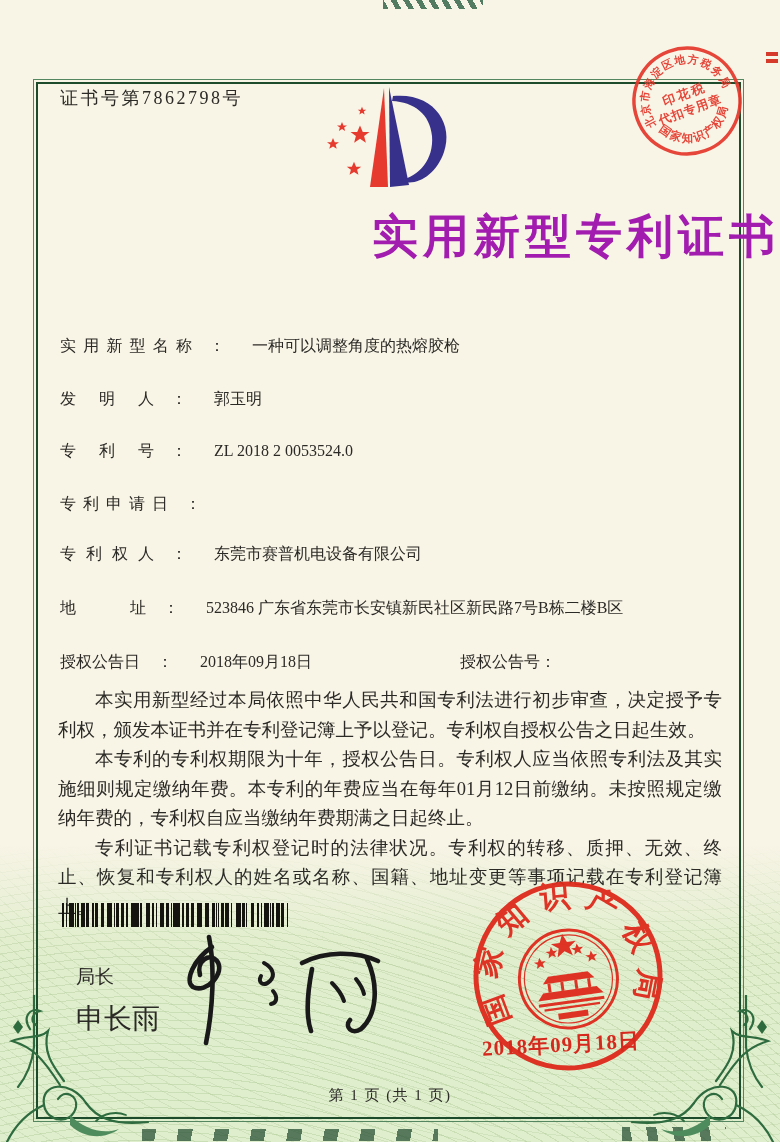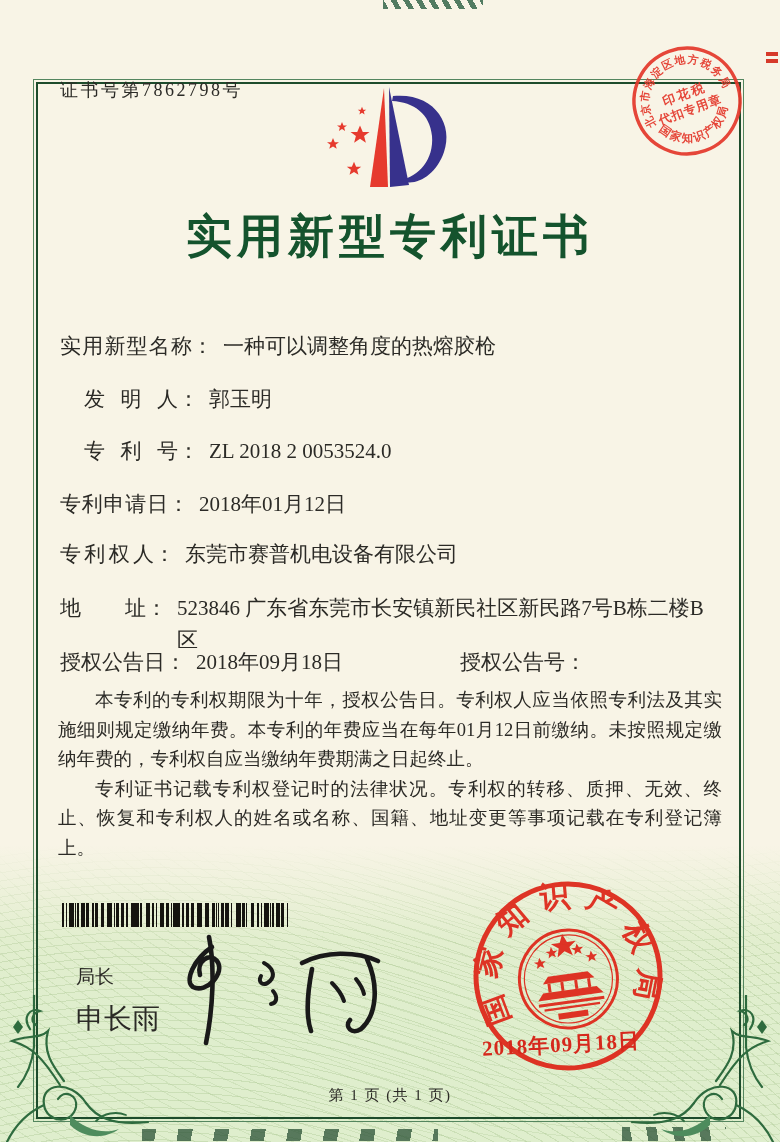--- a/index.html
+++ b/index.html
@@ -17,27 +17,27 @@
     background:
       repeating-radial-gradient(circle at 20% 320%, rgba(125,165,95,0) 0 7px, rgba(125,165,95,.38) 7px 8px),
       repeating-radial-gradient(circle at 85% -220%, rgba(125,165,95,0) 0 9px, rgba(125,165,95,.28) 9px 10px);
     -webkit-mask-image:linear-gradient(to bottom, transparent 0, #000 110px);
     mask-image:linear-gradient(to bottom, transparent 0, #000 110px);}
   
   .frame{left:33px;top:79px;right:36px;bottom:20px;z-index:1;
     border:1px solid #54865f;}
   .frame .inner{position:absolute;inset:2px;border:2.6px solid #1d4c2c;}
   
-  .cert-no{left:60px;top:78px;font-size:18px;letter-spacing:2.5px;z-index:2;}
-  .title{left:0;right:0;top:206px;text-align:center;font-size:46px;font-weight:700;
-    letter-spacing:5px;color:#14532d;z-index:2;}
-  
-  .row{position:absolute;left:60px;right:58px;display:flex;font-size:21px;line-height:32px;z-index:2;}
+  .cert-no{left:60px;top:86px;font-size:18px;letter-spacing:2.5px;z-index:2;}
+  .title{left:0;right:0;top:206px;text-align:right;font-size:46px;font-weight:700;
+    letter-spacing:5px;color:#a21caf;z-index:2;}
+  
+  .row{position:absolute;left:60px;right:58px;display:flex;font-size:16px;line-height:32px;z-index:2;gap:17px;}
   .flabel{display:inline-block;text-align:justify;text-align-last:justify;white-space:nowrap;}
-  .w6{width:132px;} .w5{width:108px;} .w4{width:94px;} .w3{width:94px;margin-left:24px;} .w2{width:86px;}
+  .w6{width:132px;} .w5{width:108px;} .w4{width:94px;} .w3{width:94px;} .w2{width:86px;}
   .colon{margin-right:10px;}
   .fvalue{flex:1;}
   .grant-no{position:absolute;left:400px;top:0;display:flex;}
   
   .paras{left:58px;top:686px;width:664px;z-index:2;font-size:18.5px;line-height:29.5px;text-align:justify;}
   .paras p{margin:0;text-indent:2em;}
   
   .barcode{left:62px;top:903px;width:226px;height:24px;z-index:2;
     background:
       repeating-linear-gradient(90deg,#15140f 0 2px,transparent 2px 4px,#15140f 4px 5px,transparent 5px 9px,#15140f 9px 12px,transparent 12px 15px),
@@ -128,21 +128,20 @@
     <span class="fvalue">郭玉明</span>
 </div>
 <div class="row" style="top:435px">
   <span class="flabel w3">专利号</span>
     <span class="colon">：</span>
     <span class="fvalue">ZL 2018 2 0053524.0</span>
 </div>
 <div class="row" style="top:488px">
   <span class="flabel w5">专利申请日</span>
     <span class="colon">：</span>
-    <span class="fvalue">2018年01月12日</span>
 </div>
 <div class="row" style="top:538px">
   <span class="flabel w4">专利权人</span>
     <span class="colon">：</span>
     <span class="fvalue">东莞市赛普机电设备有限公司</span>
 </div>
 <div class="row" style="top:592px">
   <span class="flabel w2">地址</span>
     <span class="colon">：</span>
     <span class="fvalue">523846 广东省东莞市长安镇新民社区新民路7号B栋二楼B区</span>
@@ -151,20 +150,21 @@
   <span class="flabel">授权公告日</span>
     <span class="colon">：</span>
     <span>2018年09月18日</span>
   <span class="grant-no">
       <span class="flabel">授权公告号</span>
       <span class="colon">：</span>
     </span>
 </div>
 
 <div class="abs paras">
+  <p>本实用新型经过本局依照中华人民共和国专利法进行初步审查，决定授予专利权，颁发本证书并在专利登记簿上予以登记。专利权自授权公告之日起生效。</p>
   <p>本专利的专利权期限为十年，授权公告日。专利权人应当依照专利法及其实施细则规定缴纳年费。本专利的年费应当在每年01月12日前缴纳。未按照规定缴纳年费的，专利权自应当缴纳年费期满之日起终止。</p>
   <p>专利证书记载专利权登记时的法律状况。专利权的转移、质押、无效、终止、恢复和专利权人的姓名或名称、国籍、地址变更等事项记载在专利登记簿上。</p>
 </div>
 
 <div class="abs barcode"></div>
 
 <div class="abs sig-role">局长</div>
 <div class="abs sig-name">申长雨</div>
 <svg class="abs sig-svg" width="240" height="115" viewBox="0 0 240 115">
   <g stroke="#191919" stroke-width="4.6" fill="none" stroke-linecap="round" stroke-linejoin="round">

